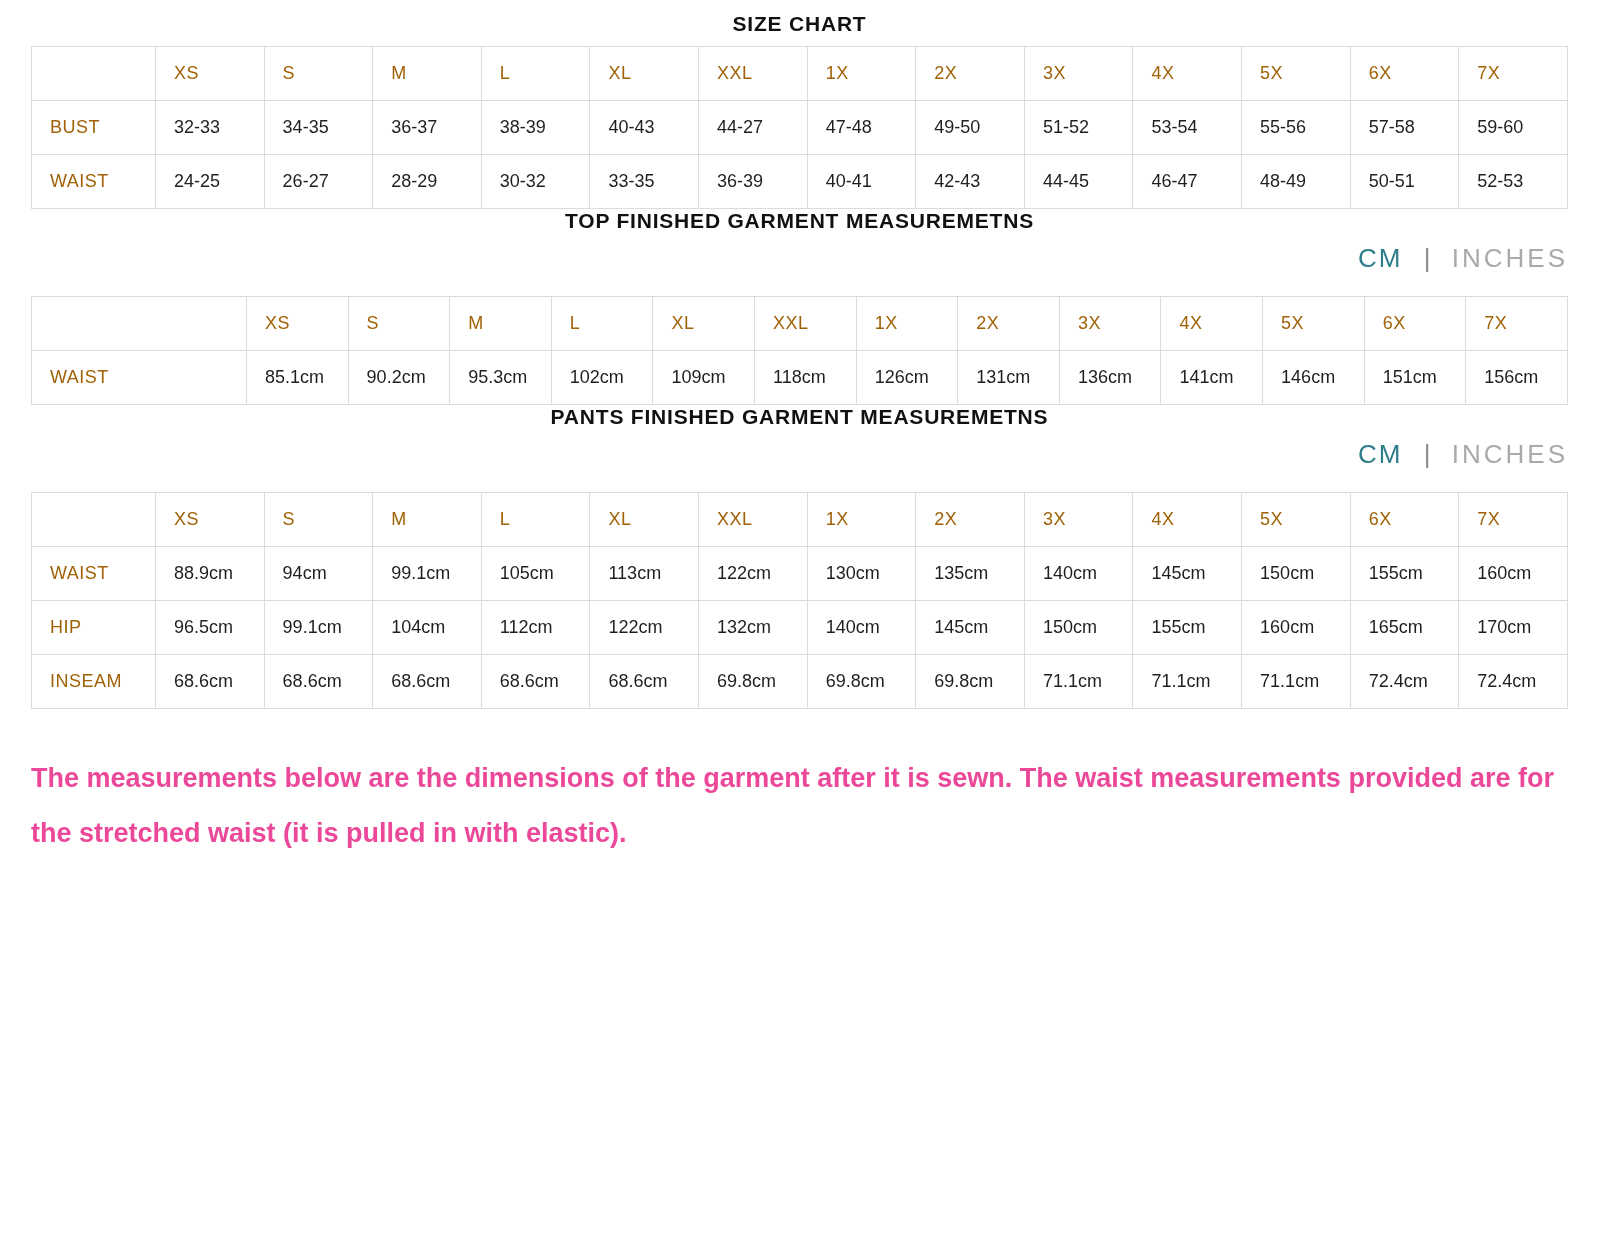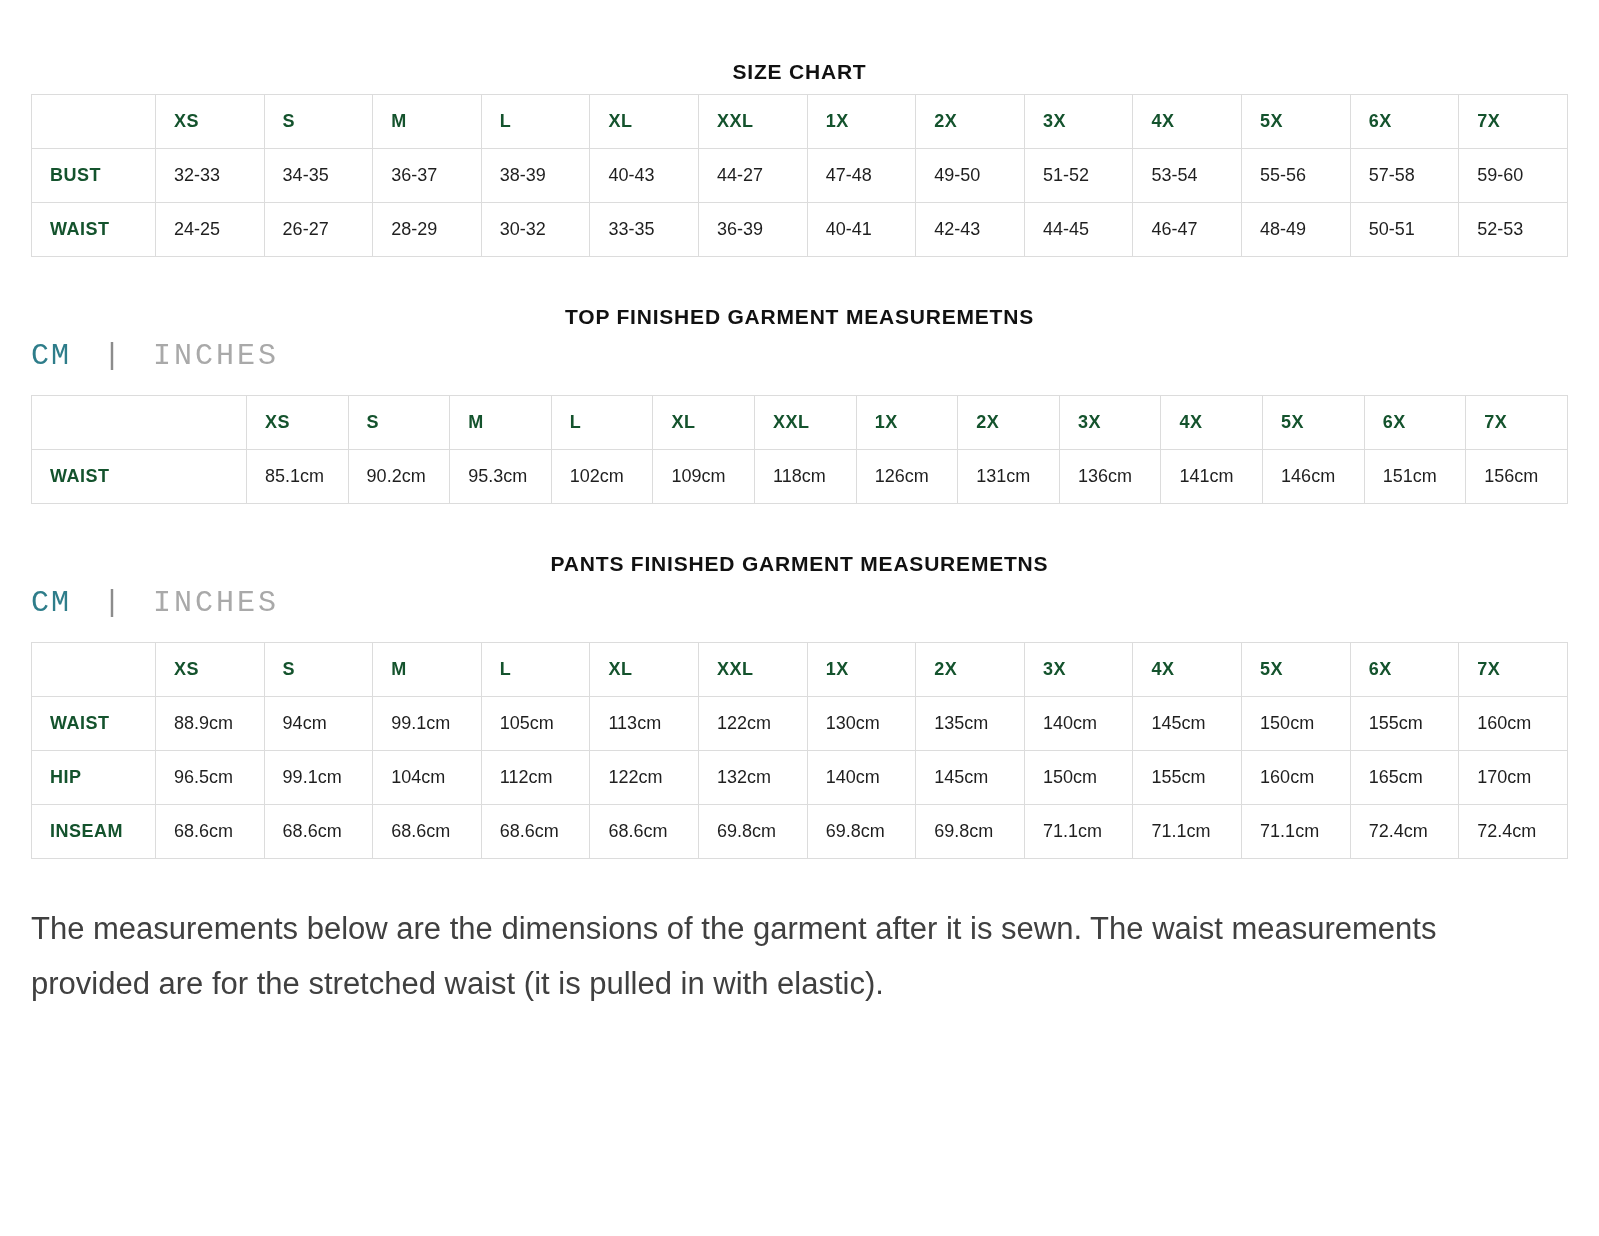--- a/index.html
+++ b/index.html
@@ -15,30 +15,28 @@
     padding: 12px 31px 0 31px;
     background: #ffffff;
   }
   .section-title {
     text-align: center;
     font-size: 21px;
     font-weight: bold;
     letter-spacing: 0.8px;
     color: #111111;
     margin-bottom: 10px;
-    margin-top: 48px;
   }
   .section-title.spaced {
   }
   .unit-toggle {
-    text-align: left;
-    font-size: 30px;
+    text-align: right;
+    font-size: 26px;
     margin: 10px 0 22px 0;
     font-weight: normal;
-    font-family: Liberation Mono, monospace;
   }
   .unit-cm {
     color: #2e7d8a;
     letter-spacing: 2px;
     cursor: pointer;
   }
   .unit-sep {
     color: #8c8c8c;
     margin: 0 14px;
     font-weight: 100;
@@ -58,36 +56,36 @@
     border: 1px solid #dcdcdc;
     height: 54px;
     padding: 0 4px 0 18px;
     text-align: left;
     vertical-align: middle;
     font-size: 18px;
     white-space: nowrap;
     overflow: hidden;
   }
   table.size-table th {
-    font-weight: bold;
-    color: #14532d;
+    font-weight: normal;
+    color: #a16207;
     letter-spacing: 0.5px;
   }
   table.size-table td {
     font-weight: normal;
     color: #1f1f1f;
   }
   table.size-table .corner-cell { width: 124px; }
   table.size-table.wide-label .corner-cell { width: 215px; }
   .footer-note {
     margin-top: 42px;
-    font-size: 31px;
+    font-size: 27px;
     line-height: 55px;
-    font-weight: normal;
-    color: #404040;
+    font-weight: bold;
+    color: #ec4899;
     max-width: 1530px;
   }
 </style>
 </head>
 <body>
 
 <div class="page">
 
   <h2 class="section-title">SIZE CHART</h2>
 

